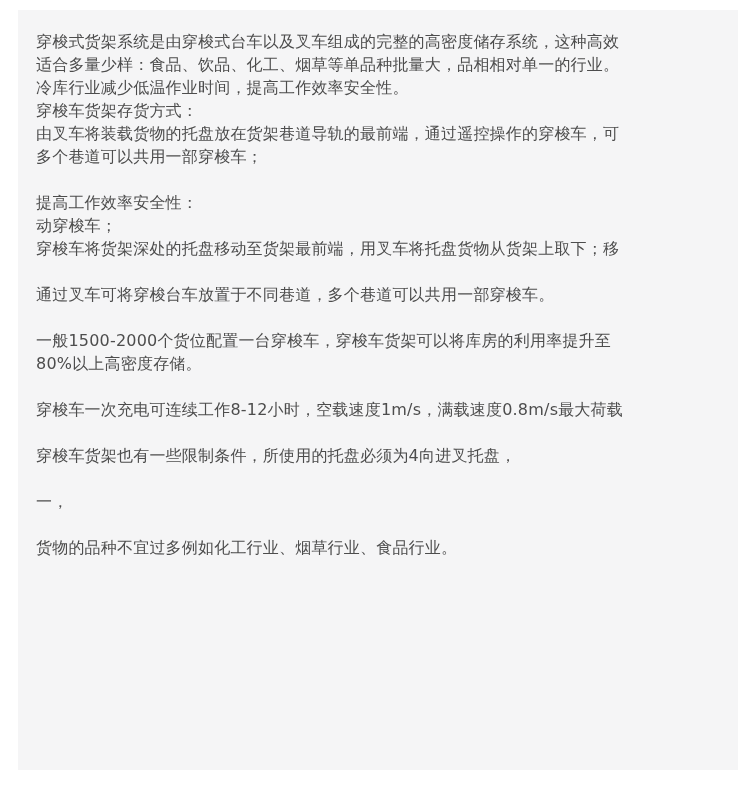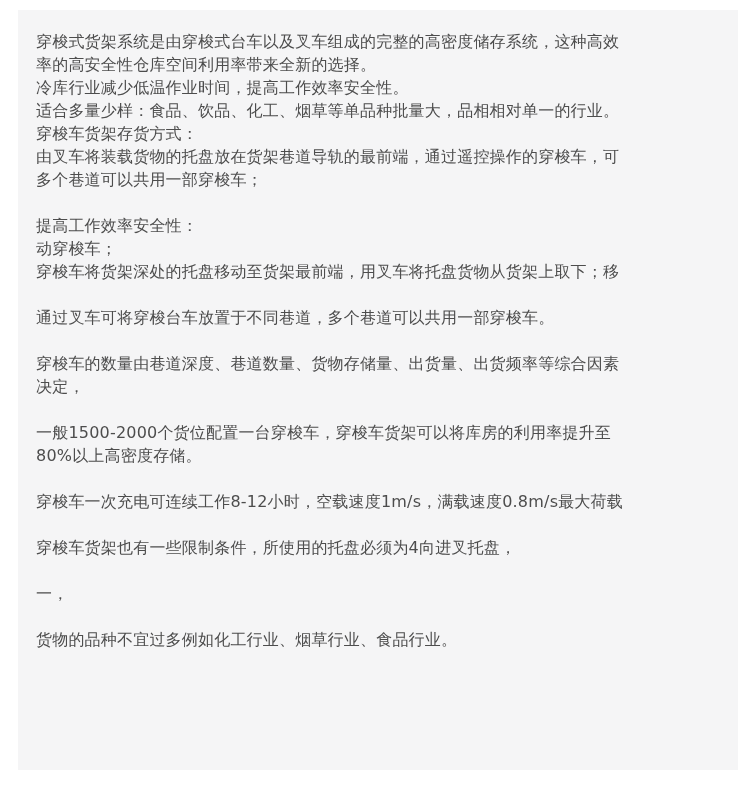--- a/index.html
+++ b/index.html
@@ -40,42 +40,37 @@
     height: 23px;
   }
 </style>
 </head>
 <body>
 
 <div class="content-panel">
 
   <div class="paragraph">
     <div class="line">穿梭式货架系统是由穿梭式台车以及叉车组成的完整的高密度储存系统，这种高效</div>
-    <div class="line">率的高安全性仓库空间利用率带来全新的选择。</div>
+    <div class="line">适合多量少样：食品、饮品、化工、烟草等单品种批量大，品相相对单一的行业。</div>
     <div class="line">冷库行业减少低温作业时间，提高工作效率安全性。</div>
-    <div class="line">适合多量少样：食品、饮品、化工、烟草等单品种批量大，品相相对单一的行业。</div>
     <div class="line">穿梭车货架存货方式：</div>
     <div class="line">由叉车将装载货物的托盘放在货架巷道导轨的最前端，通过遥控操作的穿梭车，可</div>
     <div class="line">多个巷道可以共用一部穿梭车；</div>
   </div>
 
   <div class="paragraph">
     <div class="line">提高工作效率安全性：</div>
     <div class="line">动穿梭车；</div>
     <div class="line">穿梭车将货架深处的托盘移动至货架最前端，用叉车将托盘货物从货架上取下；移</div>
   </div>
 
   <div class="paragraph">
     <div class="line">通过叉车可将穿梭台车放置于不同巷道，多个巷道可以共用一部穿梭车。</div>
   </div>
 
-  <div class="paragraph">
-    <div class="line">穿梭车的数量由巷道深度、巷道数量、货物存储量、出货量、出货频率等综合因素</div>
-    <div class="line">决定，</div>
-  </div>
 
   <div class="paragraph">
     <div class="line">一般1500-2000个货位配置一台穿梭车，穿梭车货架可以将库房的利用率提升至</div>
     <div class="line">80%以上高密度存储。</div>
   </div>
 
   <div class="paragraph">
     <div class="line">穿梭车一次充电可连续工作8-12小时，空载速度1m/s，满载速度0.8m/s最大荷载</div>
   </div>
 

